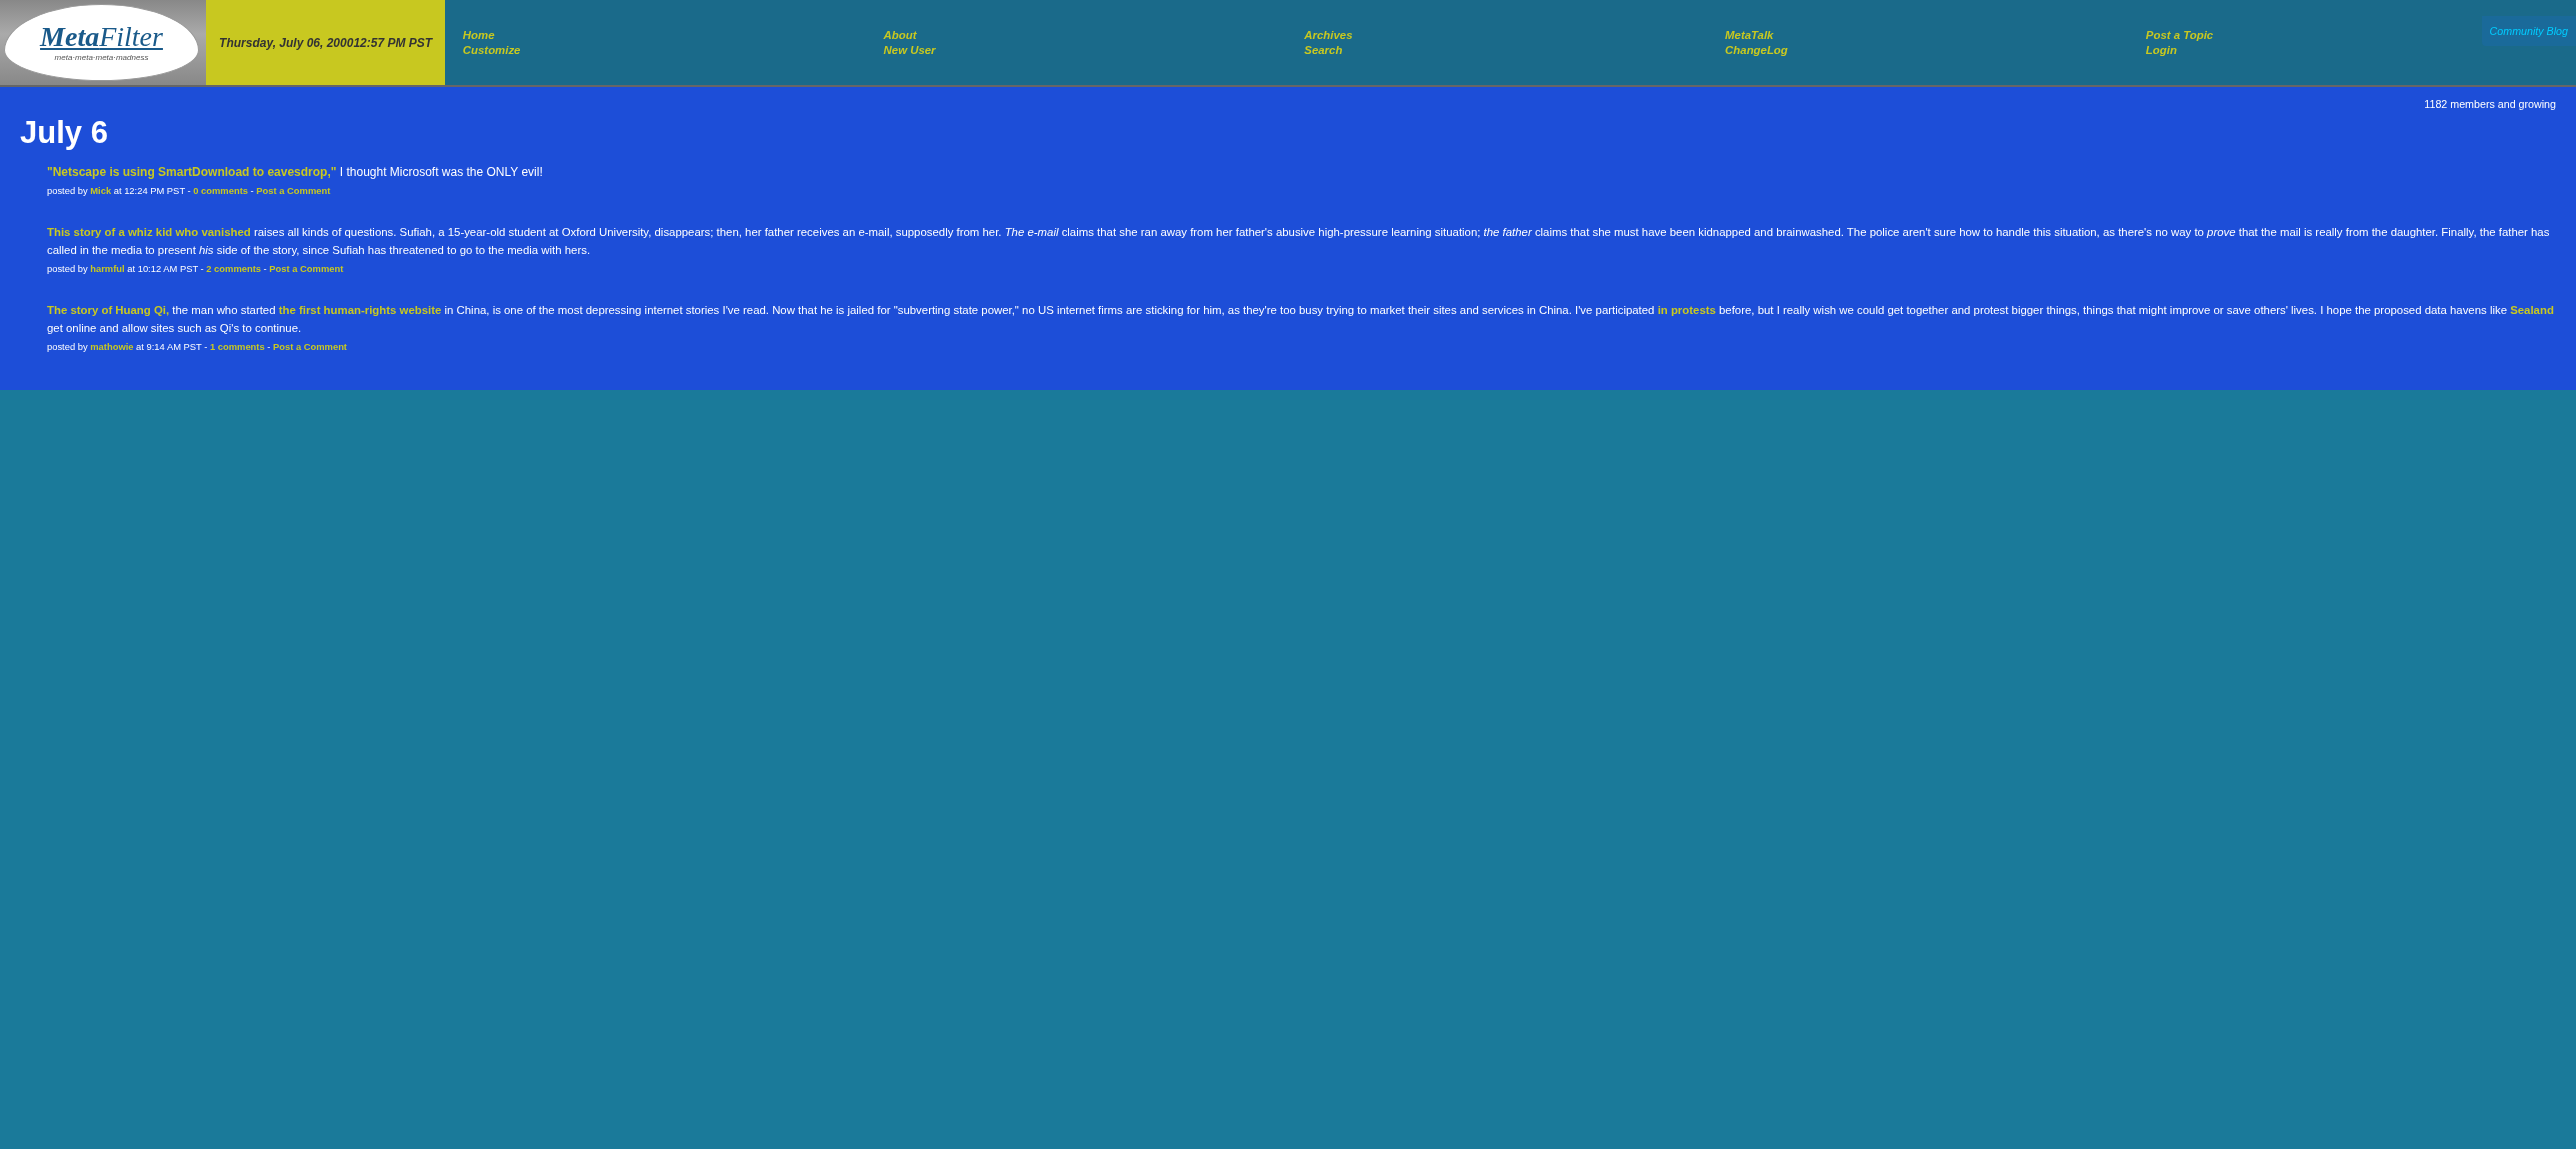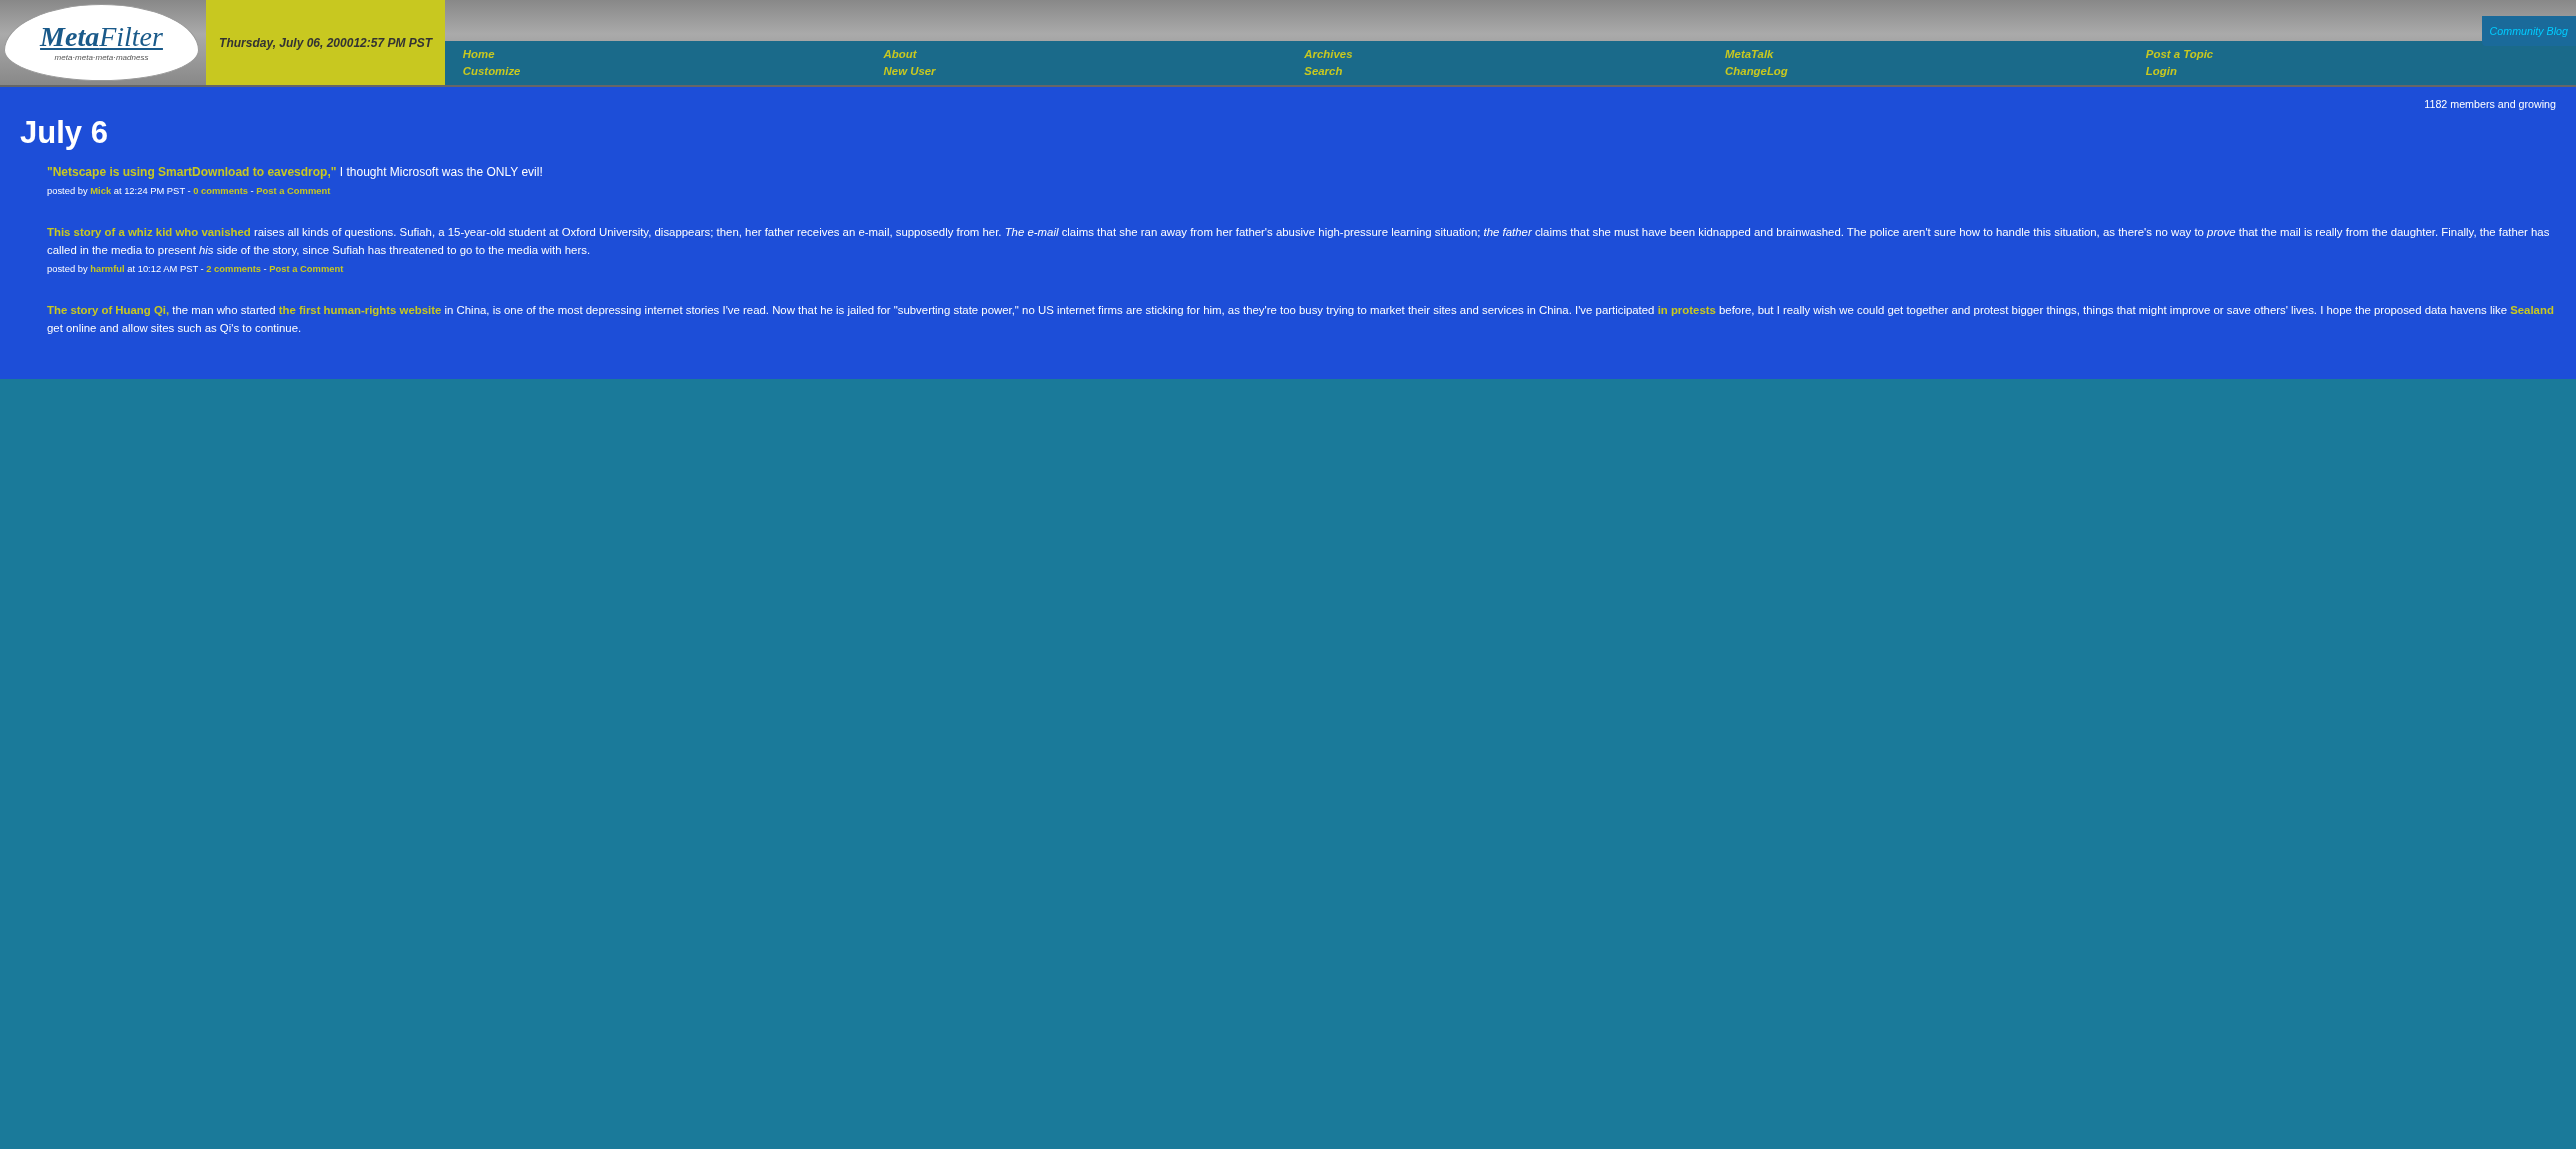--- a/index.html
+++ b/index.html
@@ -74,22 +74,22 @@
     #time-display {
       font-weight: bold;
       font-size: 12px;
       color: #333;
     }
 
     #nav-bar {
       background: #1a6a8a;
       flex: 1;
       display: flex;
+      align-items: center;
       padding: 0 6.7px;
-      margin-top: 41px;
     }
 
     #nav-grid {
       display: grid;
       grid-template-columns: repeat(5, 1fr);
       grid-template-rows: repeat(2, 1fr);
       width: 100%;
       gap: 1.3px 0;
       padding: 5.4px 6.7px;
     }
@@ -270,17 +270,23 @@
       <div class="post-body">
         <a class="yellow-link" href="#">The story of Huang Qi,</a>
         <span> the man who started </span>
         <a class="yellow-link" href="#">the first human-rights website</a>
         <span> in China, is one of the most depressing internet stories I've read. Now that he is jailed for "subverting state power," no US internet firms are sticking for him, as they're too busy trying to market their sites and services in China. I've participated </span>
         <a class="yellow-link" href="#">in protests</a>
         <span> before, but I really wish we could get together and protest bigger things, things that might improve or save others' lives. I hope the proposed data havens like </span>
         <a class="yellow-link" href="#">Sealand</a>
         <span> get online and allow sites such as Qi's to continue.</span>
       </div>
+      <div class="post-meta">
+        posted by <a class="yellow-link" href="#">mathowie</a>
+        at 9:14 AM PST -
+        <a class="yellow-link" href="#">1 comments</a> -
+        <a class="yellow-link" href="#">Post a Comment</a>
+      </div>
     </div>
 
   </div>
 </div>
 
 
 </body></html>

